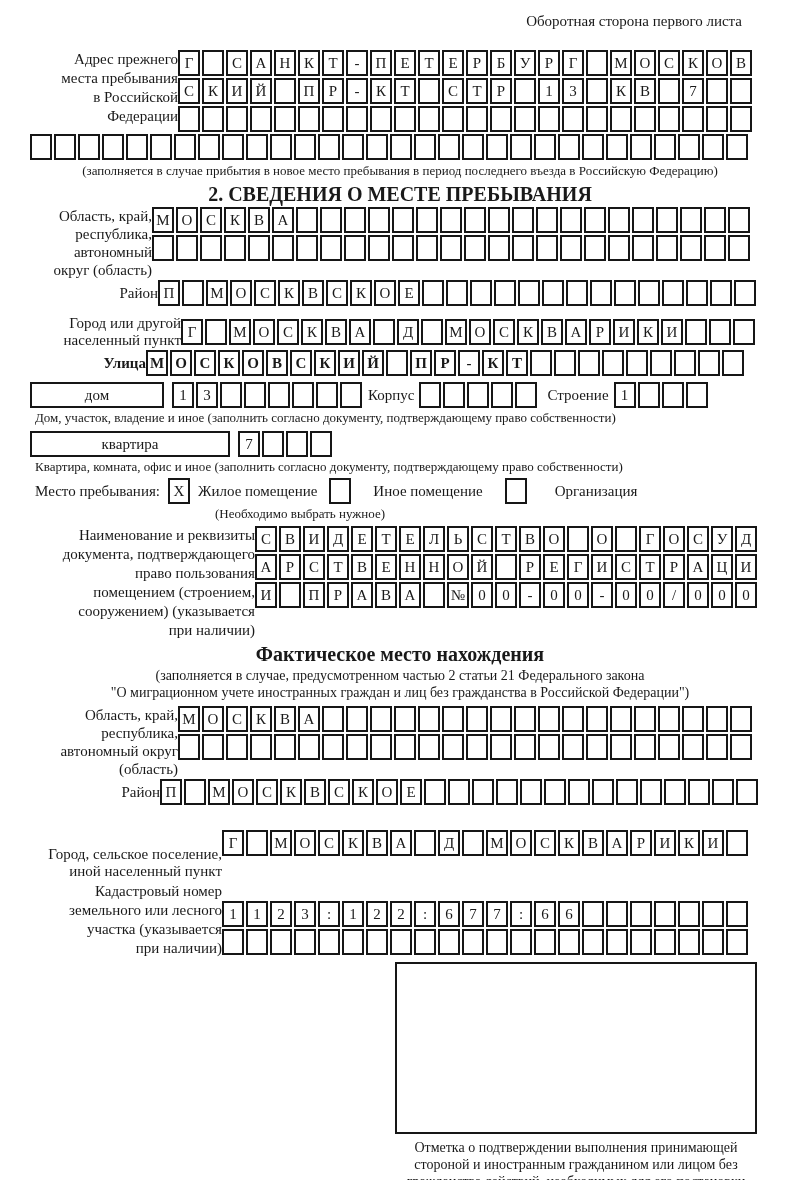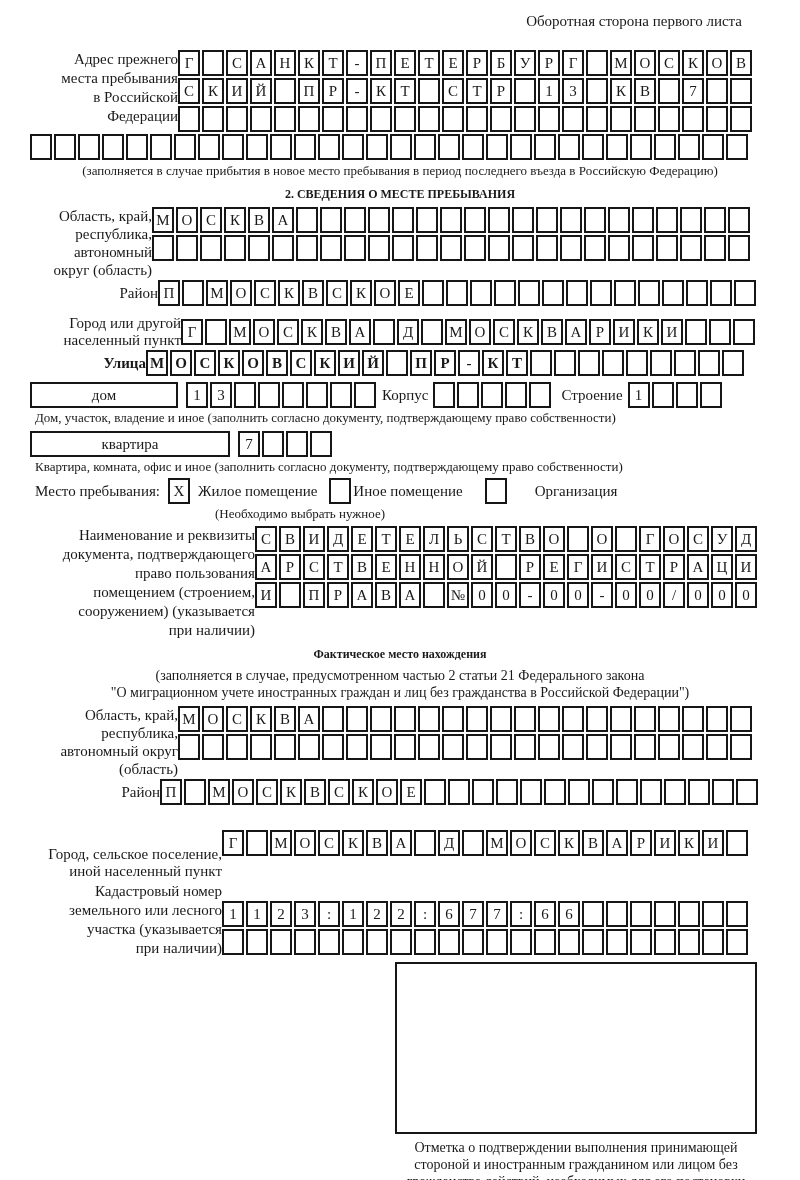--- a/index.html
+++ b/index.html
@@ -18,21 +18,21 @@
     box-sizing:border-box; flex:0 0 22px; width:22px; height:26px;
     border:2px solid #161616; margin-right:2px; background:#fff;
     display:inline-flex; align-items:center; justify-content:center;
     font-size:15px; font-family:"Liberation Serif","DejaVu Serif",serif;
   }
   .widebox {
     box-sizing:border-box; height:26px; border:2px solid #161616;
     display:flex; align-items:center; justify-content:center; font-size:15px;
   }
   .note { font-size:13px; line-height:17px; text-align:center; }
-  .sectitle { font-size:12px; font-weight:bold; text-align:center; line-height:20px; }
+  .sectitle { font-size:20px; font-weight:bold; text-align:center; line-height:20px; }
   .inline-lbl { font-size:15px; }
   .stamp-box { box-sizing:border-box; margin:4px 0 0 395px; width:362px; height:172px; border:2px solid #161616; }
   .stamp-cap { margin:5px 0 0 380px; width:392px; font-size:14px; line-height:17px; text-align:center; white-space:pre-line; }
   .mt2{margin-top:2px;} .mt3{margin-top:3px;} .mt4{margin-top:4px;} .mt5{margin-top:5px;}
 </style>
 </head>
 <body>
 
 <div class="hdr">Оборотная сторона первого листа</div>
 
@@ -308,21 +308,21 @@
       <span class="cell"></span>
       <span class="cell"></span>
       <span class="cell"></span>
       <span class="cell"></span>
       <span class="cell"></span>
       <span class="cell"></span>
     </div>
 </div>
 
 <div class="centerline mt4" style="margin-left:30px; height:28px;">
-  <div class="widebox" style="width:148px;">дом</div>
+  <div class="widebox" style="width:134px;">дом</div>
   <div class="cellrow" style="margin:0 0 0 8px;">
       <span class="cell">1</span>
       <span class="cell">3</span>
       <span class="cell"></span>
       <span class="cell"></span>
       <span class="cell"></span>
       <span class="cell"></span>
       <span class="cell"></span>
       <span class="cell"></span>
     </div>
@@ -353,21 +353,21 @@
       <span class="cell"></span>
     </div>
 </div>
 <div class="note" style="text-align:left; margin-left:35px;">Квартира, комната, офис и иное (заполнить согласно документу, подтверждающему право собственности)</div>
 
 <div class="centerline mt2" style="margin-left:35px; height:28px;">
   <div class="inline-lbl">Место пребывания:</div>
   <div class="cell" style="margin-left:8px;">X</div>
   <div class="inline-lbl" style="margin-left:6px;">Жилое помещение</div>
   <div class="cell" style="margin-left:12px;"></div>
-  <div class="inline-lbl" style="margin-left:0;">Иное помещение</div>
+  <div class="inline-lbl" style="margin-left:20px;">Иное помещение</div>
   <div class="cell" style="margin-left:22px;"></div>
   <div class="inline-lbl" style="margin-left:26px;">Организация</div>
 </div>
 <div class="note" style="width:600px;">(Необходимо выбрать нужное)</div>
 
 <div class="flexline mt4" style="margin-left:35px;">
   <div class="lbl" style="width:220px; line-height:19px;">Наименование и реквизиты
 документа, подтверждающего
 право пользования
 помещением (строением,

